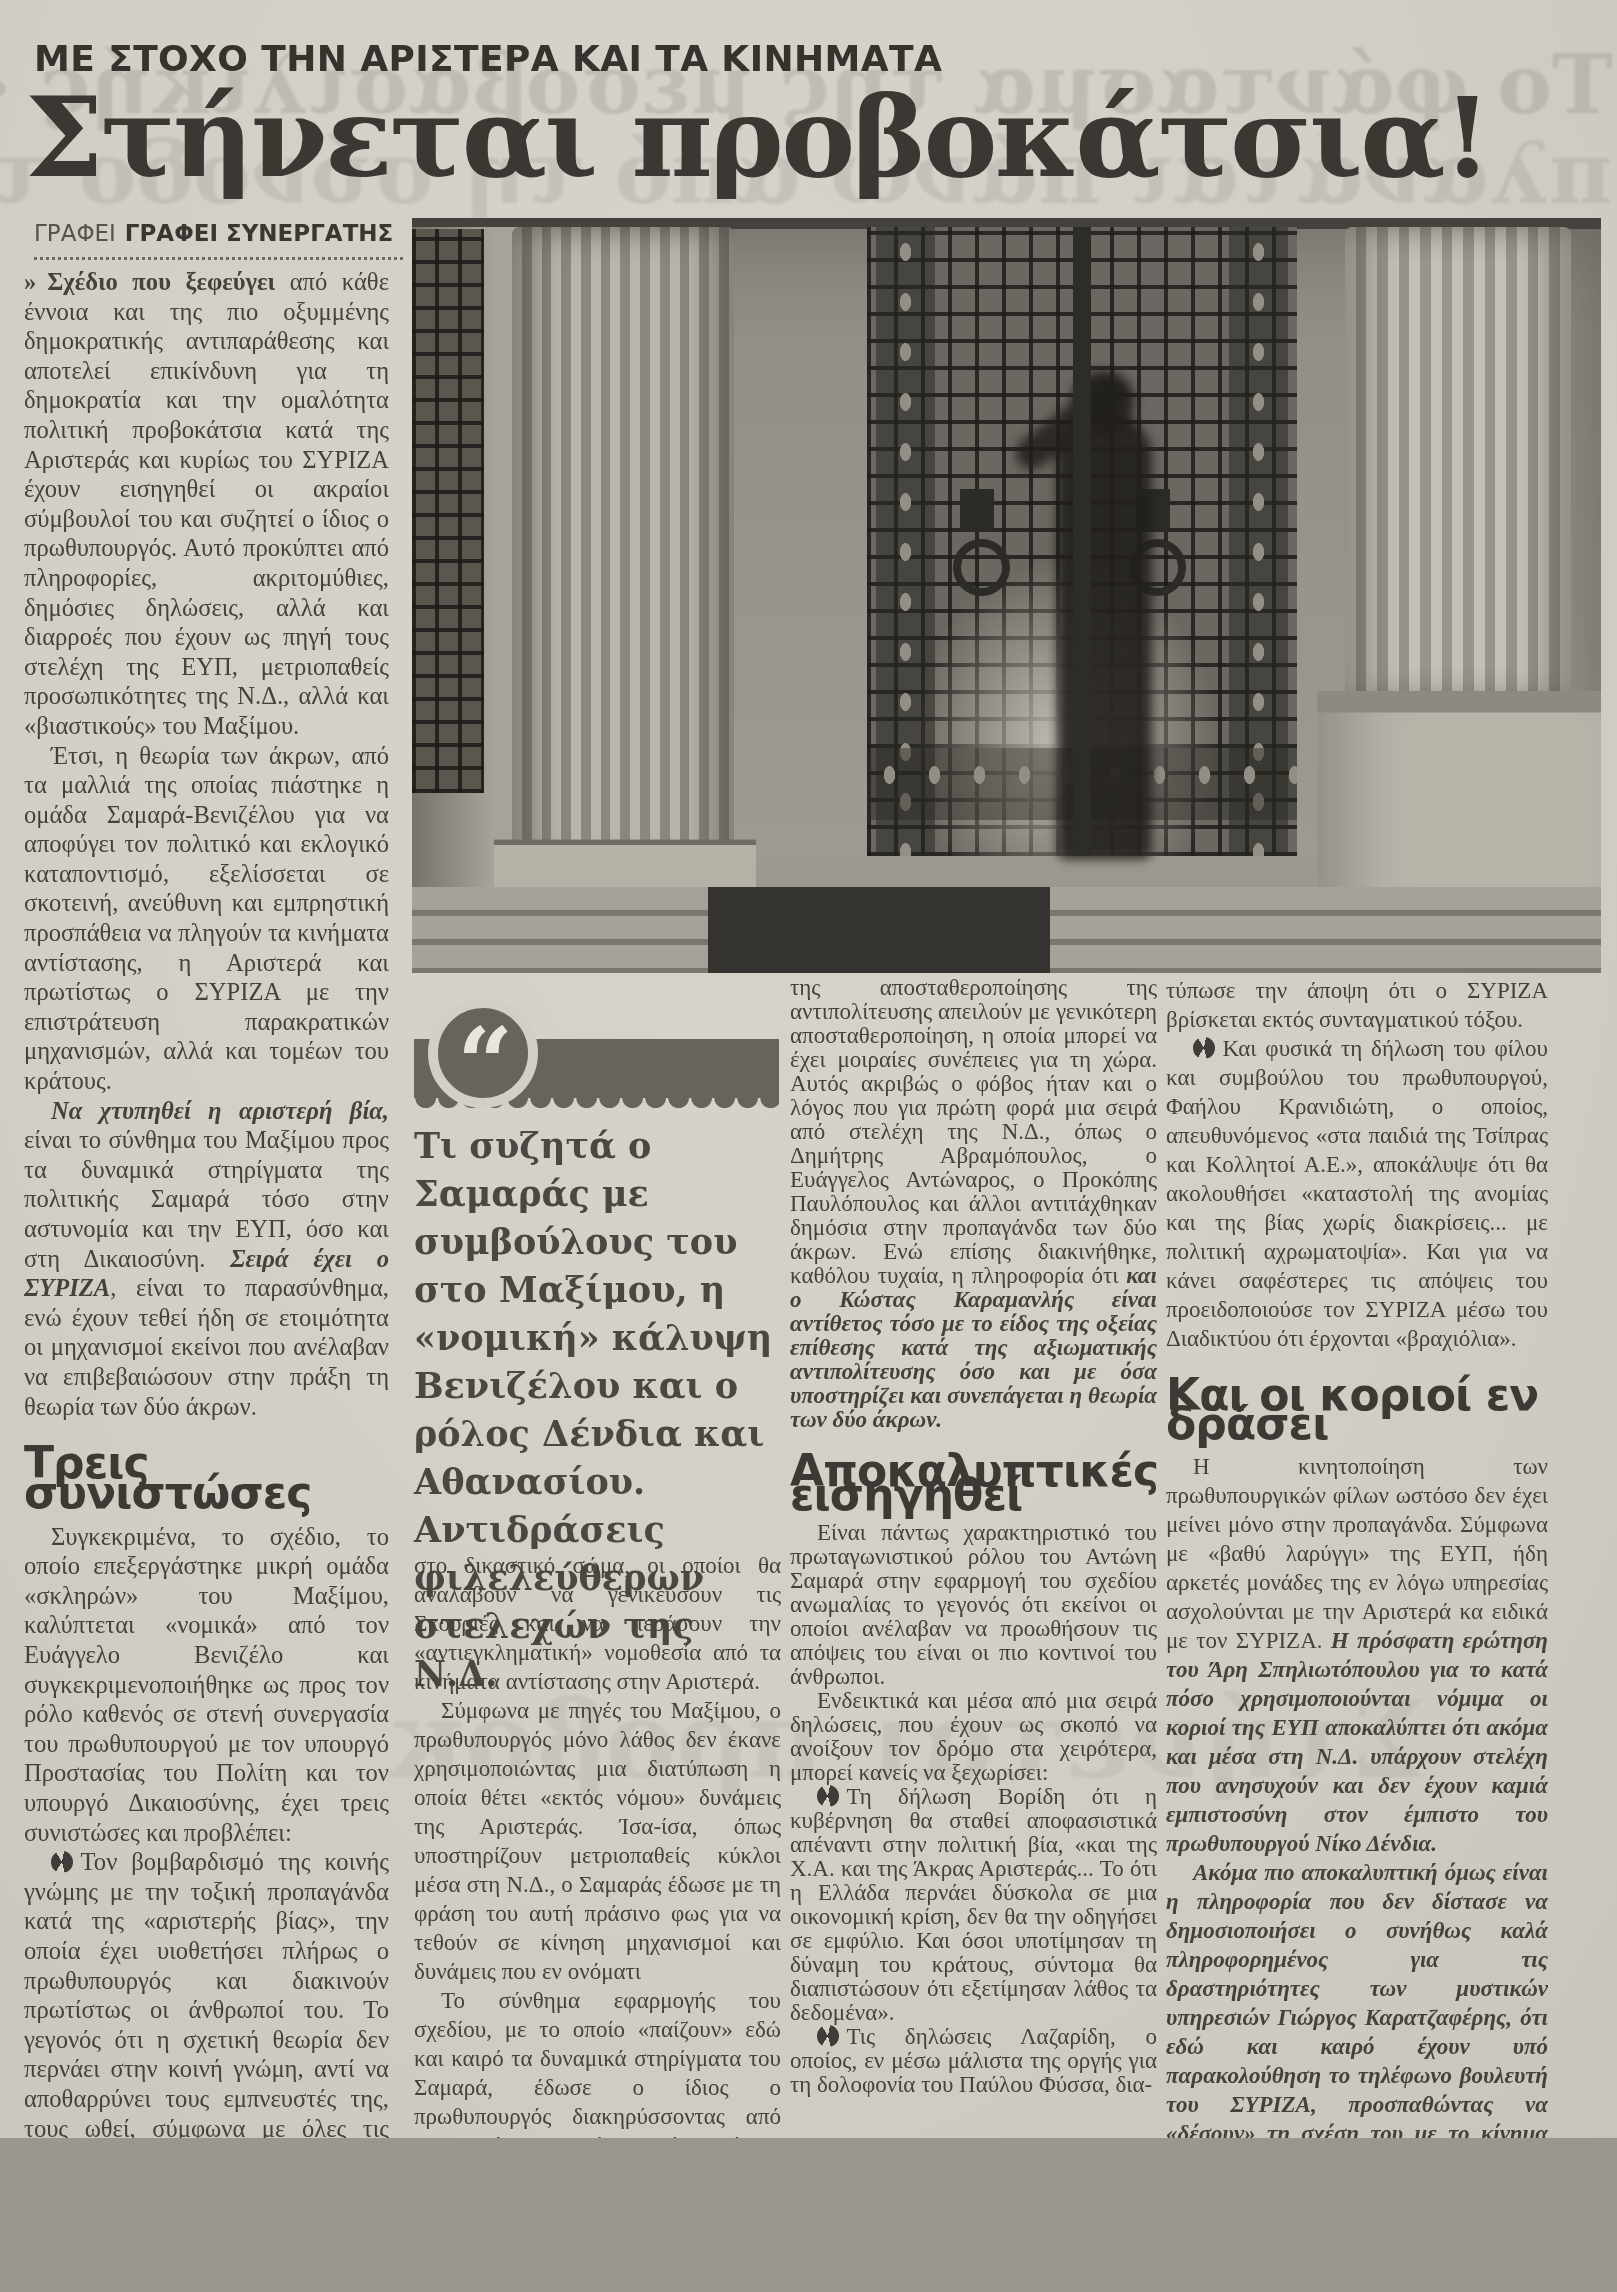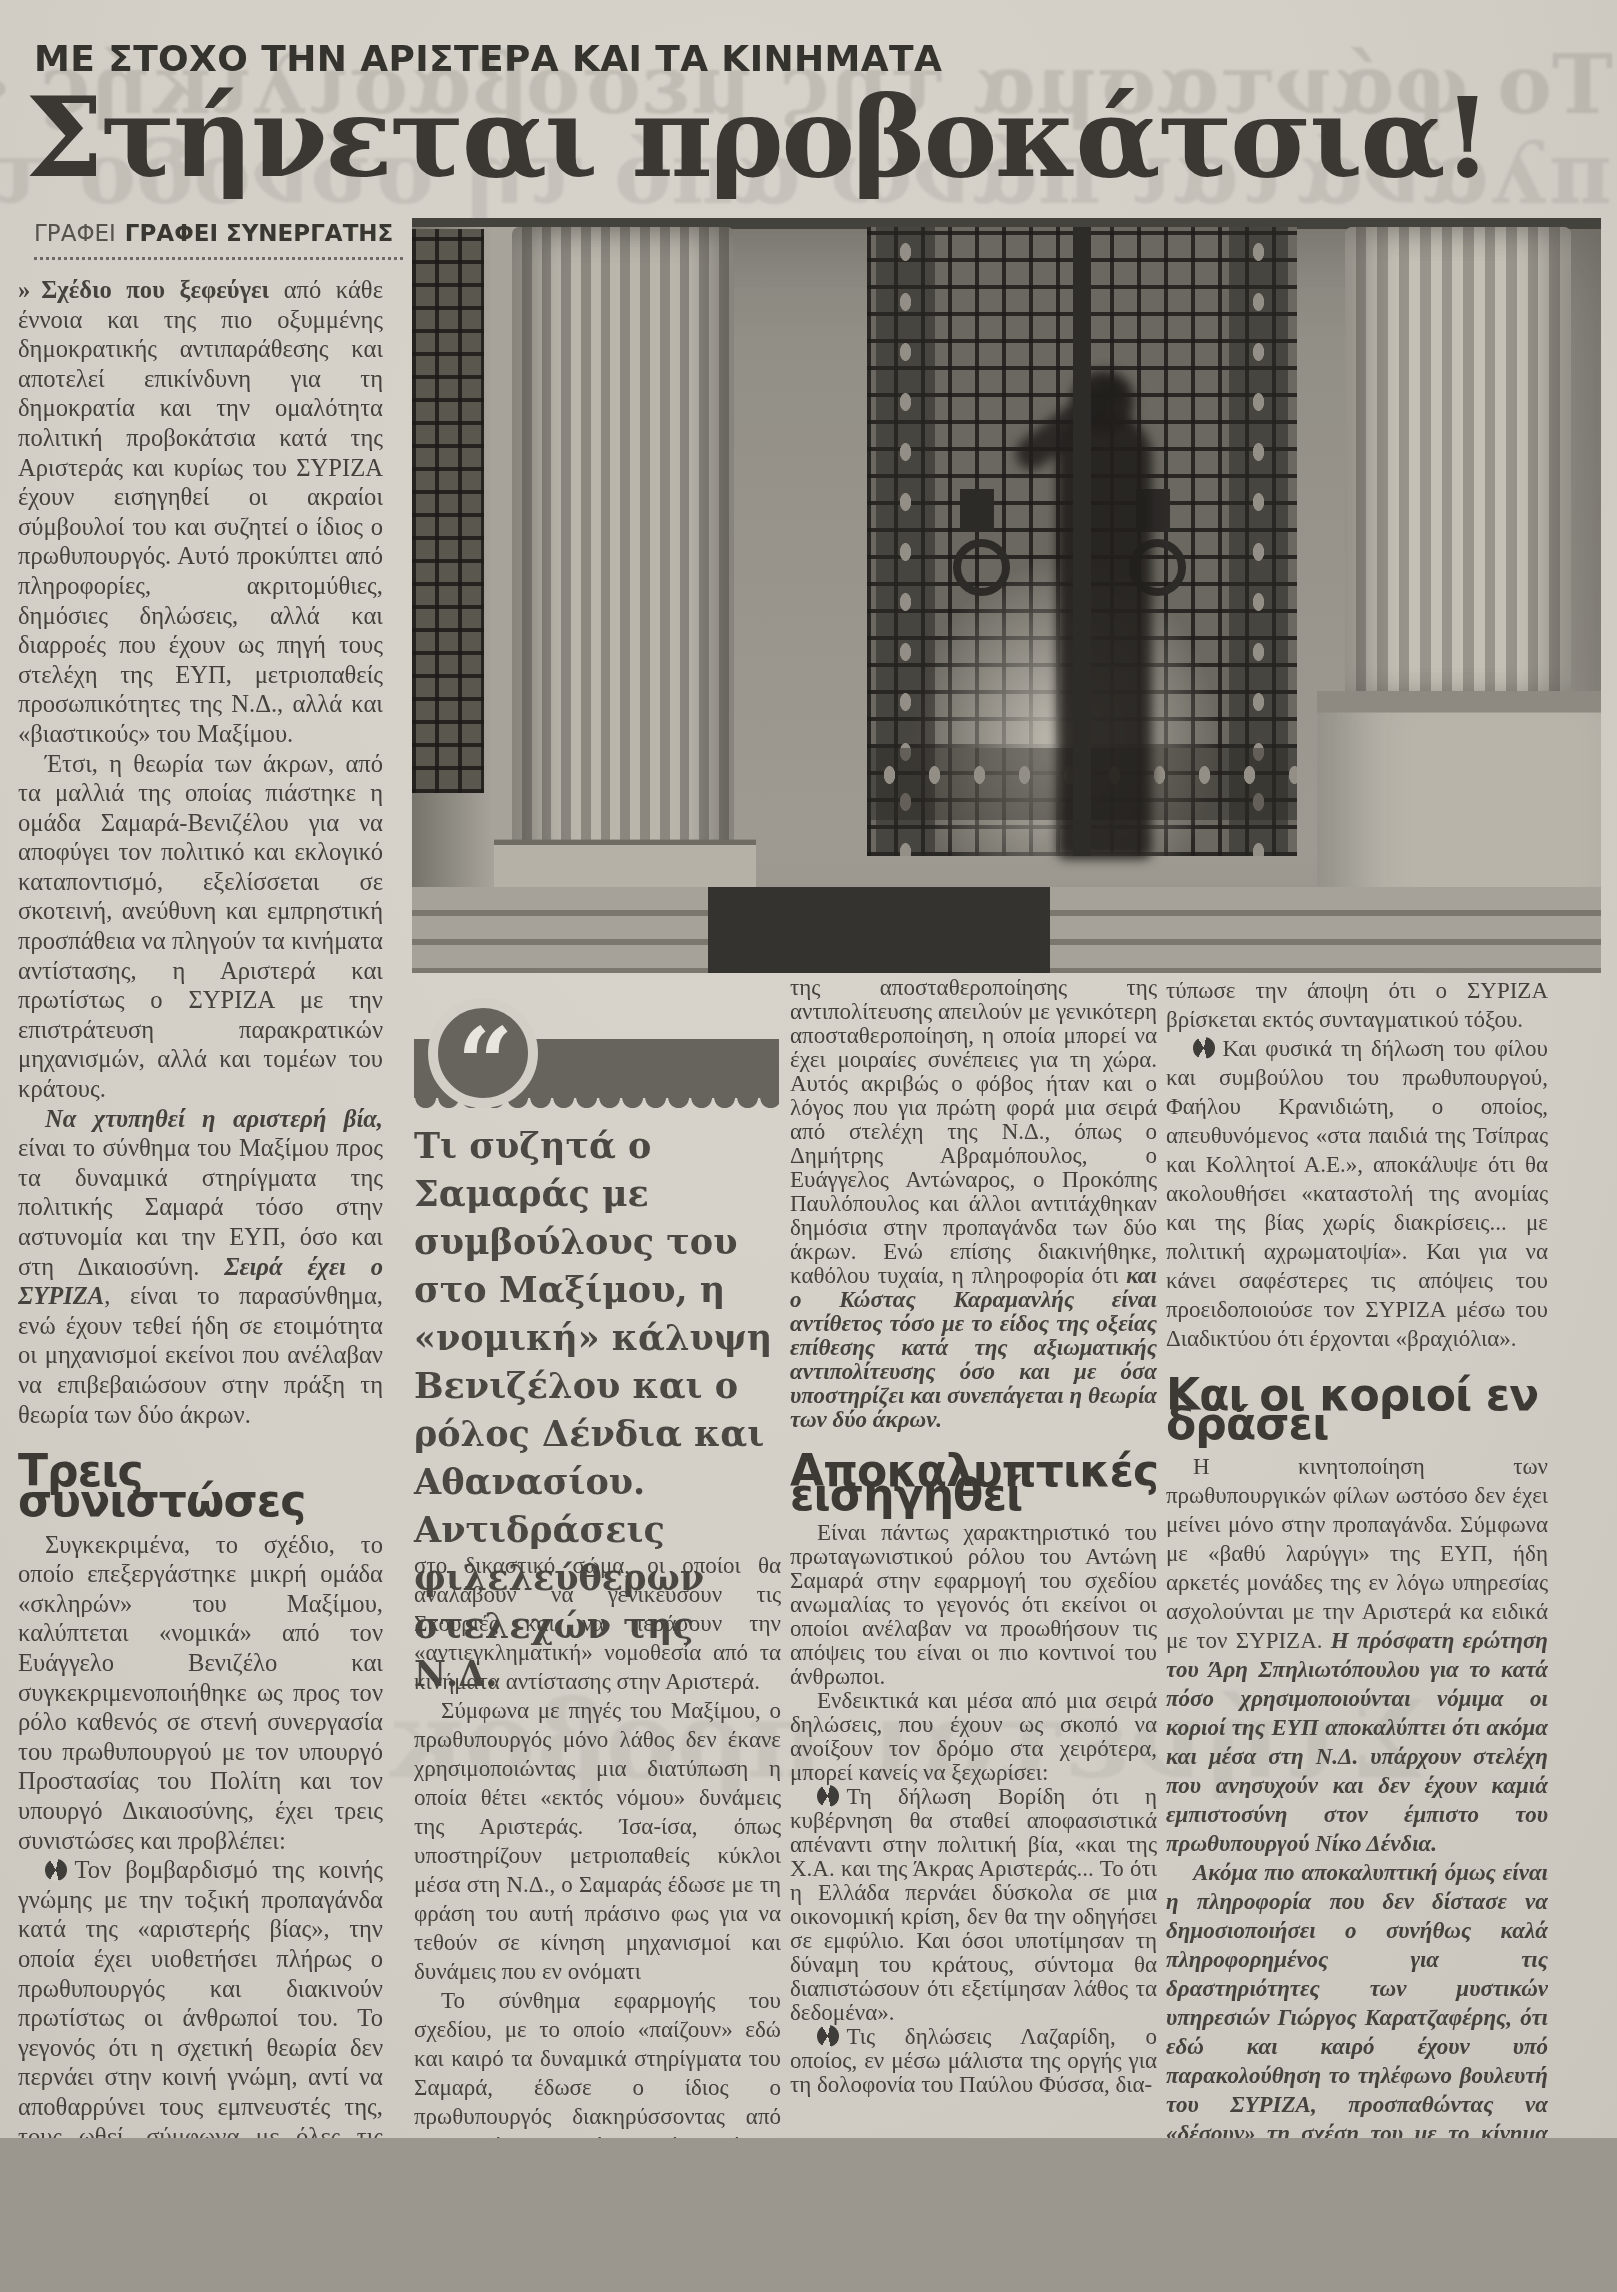--- a/index.html
+++ b/index.html
@@ -67,21 +67,21 @@
      box-shadow:inset 27px 0 32px rgba(40,38,34,.3), inset -27px 0 32px rgba(40,38,34,.3);}
   .ph-pedestal-right{left:905px;top:473px;width:285px;height:282px;background:#b8b4aa;
      box-shadow:inset 0 21.5px 0 #8e8a81, inset 36px -27px 54px rgba(40,38,34,.25);}
   .ph-steps{left:0;bottom:0;width:100%;height:86px;
      background:repeating-linear-gradient(180deg,#a6a299 0 23px,#7b776f 23px 29px);}
   .ph-stepblock{left:296px;bottom:0;width:342px;height:86px;background:#35332f;}
   
   .col{position:absolute;text-align:justify;overflow:hidden;}
   .col p{margin:0;text-indent:27px;}
   .col p.noindent{text-indent:0;}
-  .col1{left:18px;top:267px;width:365px;height:2006px;font-size:24.6px;line-height:29.6px;margin-top:8px;}
+  .col1{left:24px;top:267px;width:365px;height:2006px;font-size:24.6px;line-height:29.6px;}
   .col2{left:414px;top:1551px;width:367px;height:716px;font-size:23px;line-height:29px;}
   .col3{left:790px;top:976px;width:367px;height:1304px;font-size:23px;line-height:24px;}
   .col4{left:1166px;top:976px;width:382px;height:1304px;font-size:23px;line-height:29px;}
   .bi{font-weight:bold;font-style:italic;}
   .bold{font-weight:bold;}
   .marker{font-weight:bold;letter-spacing:-1.8px;}
   .subhead{font-family:"DejaVu Sans",sans-serif;font-weight:bold;font-size:44px;
            letter-spacing:-0.9px;color:#3d3a35;margin:27px 0 14.3px;text-indent:0;text-align:left;}
   .bullet{text-indent:0;}
   .b-icon{display:inline-block;width:21.5px;height:21.5px;border-radius:50%;margin-right:8px;

